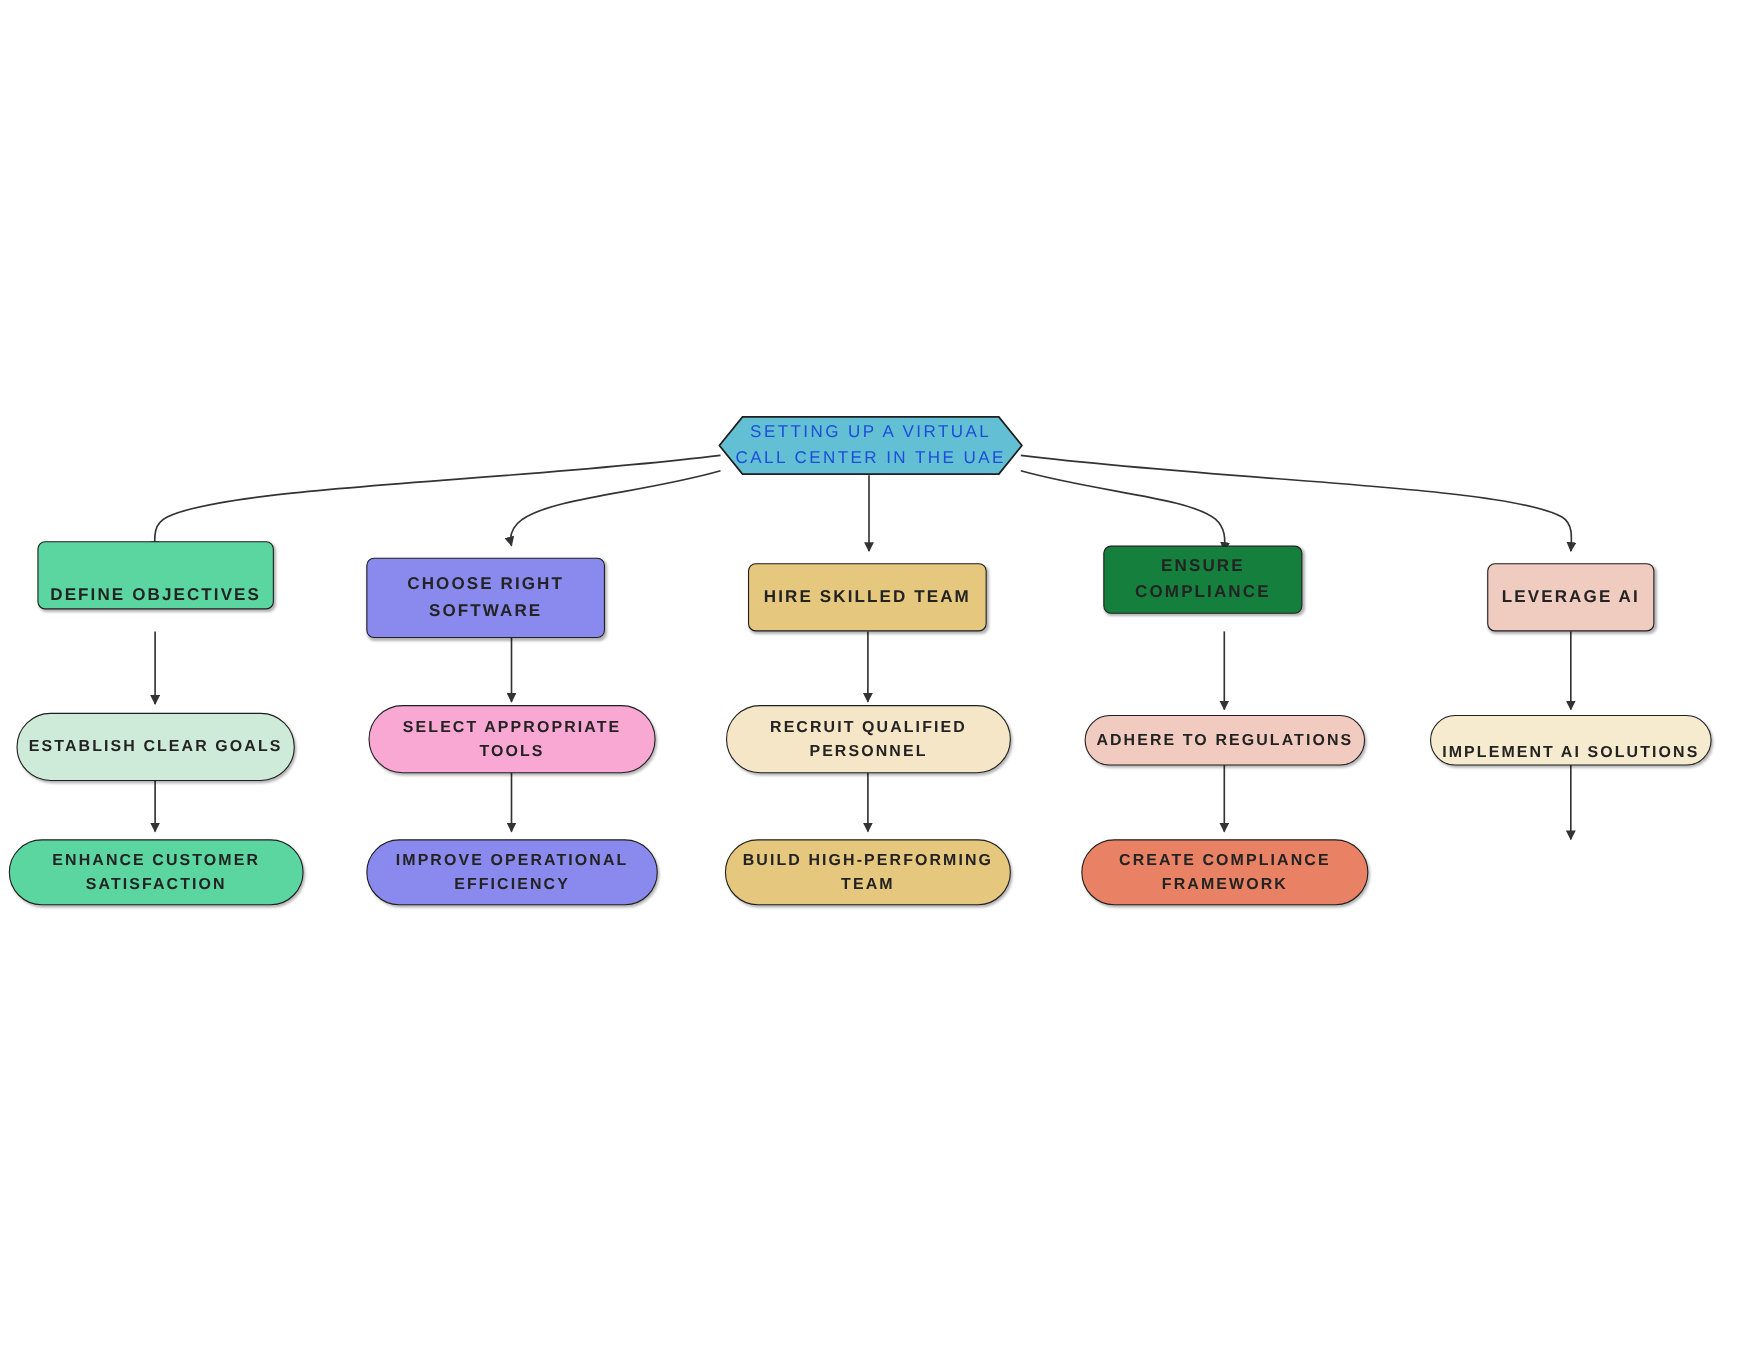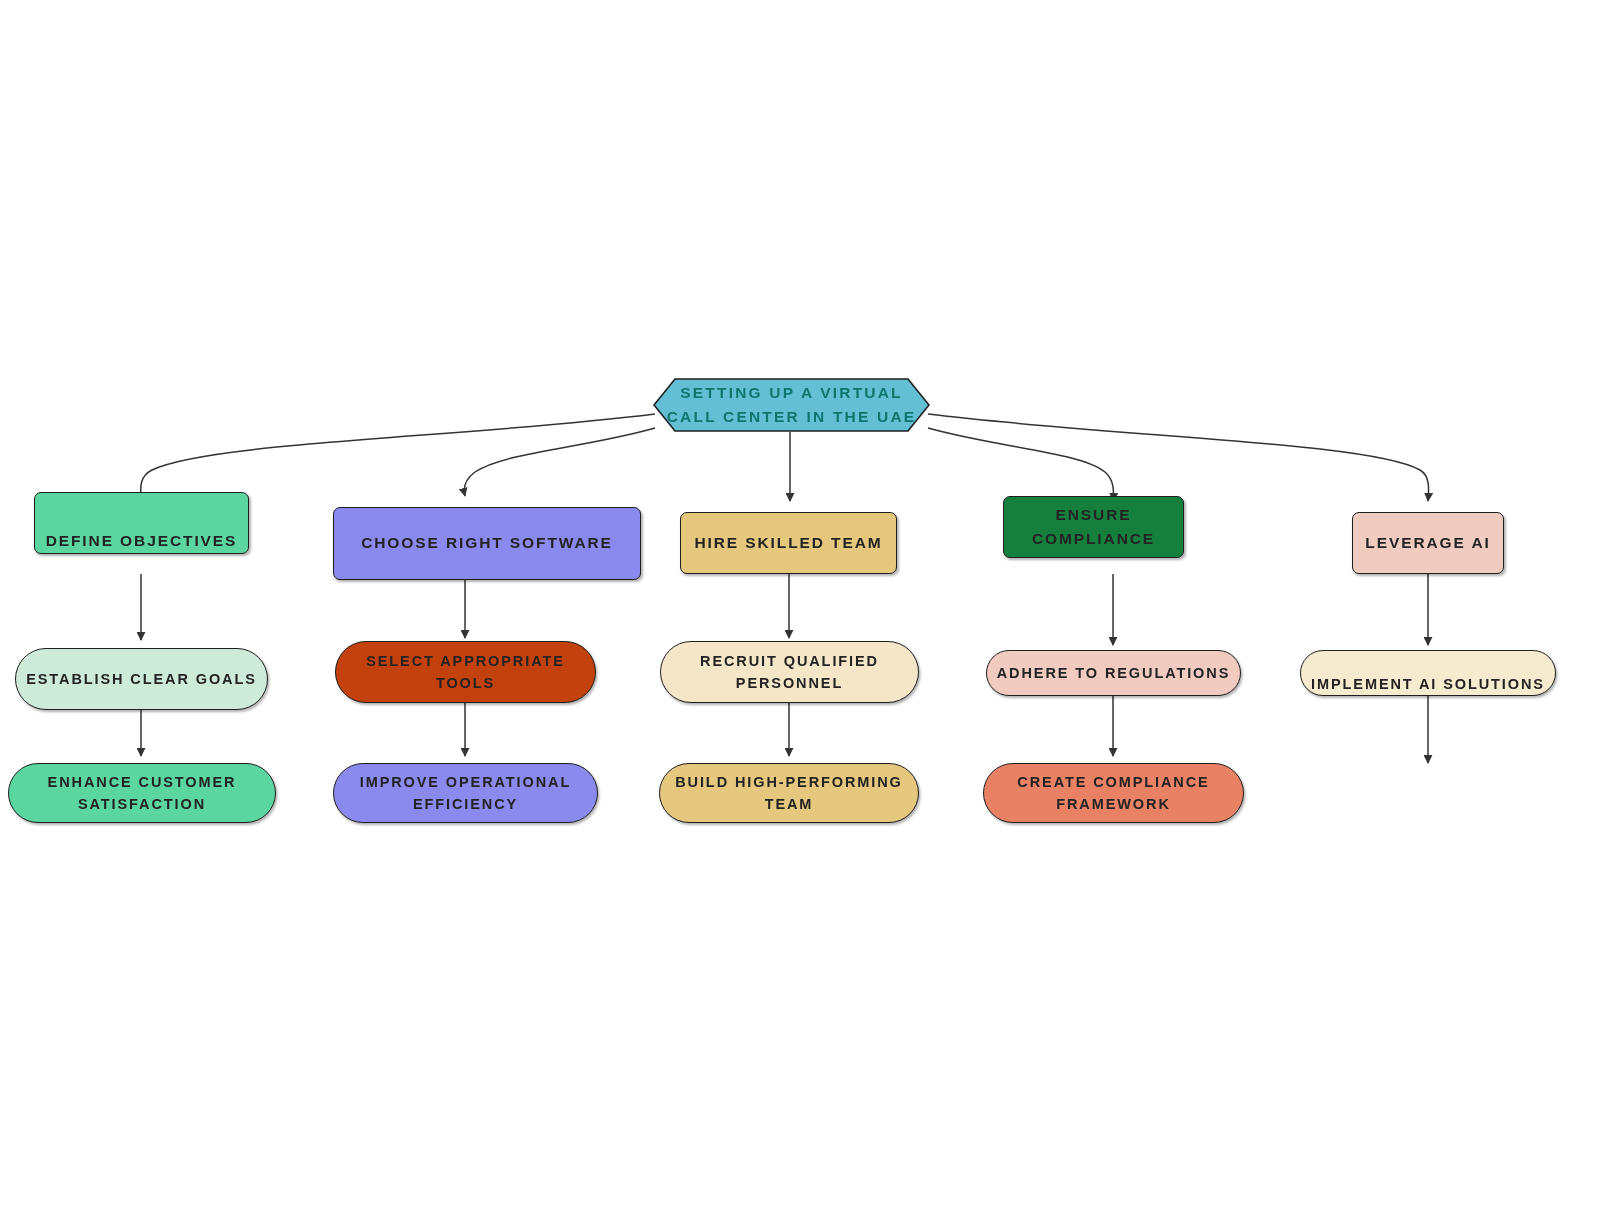--- a/index.html
+++ b/index.html
@@ -49,23 +49,23 @@
   .hex-shape {
     position: absolute;
     left: 0; top: 0;
     width: 100%;
     height: 100%;
   }
   .node-root .node-label {
     position: relative;
     z-index: 2;
     font-size: 15.5px;
-    font-weight: 700;
+    font-weight: 400;
     letter-spacing: 2.2px;
-    color: #0f766e;
+    color: #1d4ed8;
   }
 
   
   .shape-rect  { border-radius: 7px; }
   .shape-pill  { border-radius: 999px; }
 
   
   .lvl1 { font-size: 15.5px; font-weight: 700; }
   .lvl2 { font-size: 14.5px; font-weight: 700; }
   .lvl3 { font-size: 14.5px; font-weight: 700; }
@@ -120,24 +120,24 @@
   <div class="node shape-rect lvl1" style="left:34px; top:492px; width:215px; height:62px; background:#5BD6A0;align-items:flex-end;">
     <span class="node-label">Define Objectives</span>
   </div>
   <div class="node shape-pill lvl2" style="left:15px; top:648px; width:253px; height:62px; background:#CEEBD9;">
     <span class="node-label">Establish Clear Goals</span>
   </div>
   <div class="node shape-pill lvl3" style="left:8px; top:763px; width:268px; height:60px; background:#5BD6A0;">
     <span class="node-label">Enhance Customer Satisfaction</span>
   </div>
 
-  <div class="node shape-rect lvl1" style="left:333px; top:507px; width:308px; height:73px; background:#8A8AEE;">
+  <div class="node shape-rect lvl1" style="left:333px; top:507px; width:217px; height:73px; background:#8A8AEE;">
     <span class="node-label">Choose Right Software</span>
   </div>
-  <div class="node shape-pill lvl2" style="left:335px; top:641px; width:261px; height:62px; background:#c2410c;">
+  <div class="node shape-pill lvl2" style="left:335px; top:641px; width:261px; height:62px; background:#f9a8d4;">
     <span class="node-label">Select Appropriate Tools</span>
   </div>
   <div class="node shape-rect lvl1" style="left:680px; top:512px; width:217px; height:62px; background:#E6C77E;">
     <span class="node-label">Hire Skilled Team</span>
   </div>
 
   <div class="node shape-pill lvl3" style="left:333px; top:763px; width:265px; height:60px; background:#8A8AEE;">
     <span class="node-label">Improve Operational Efficiency</span>
   </div>
   <div class="node shape-pill lvl2" style="left:660px; top:641px; width:259px; height:62px; background:#F5E6C8;">

